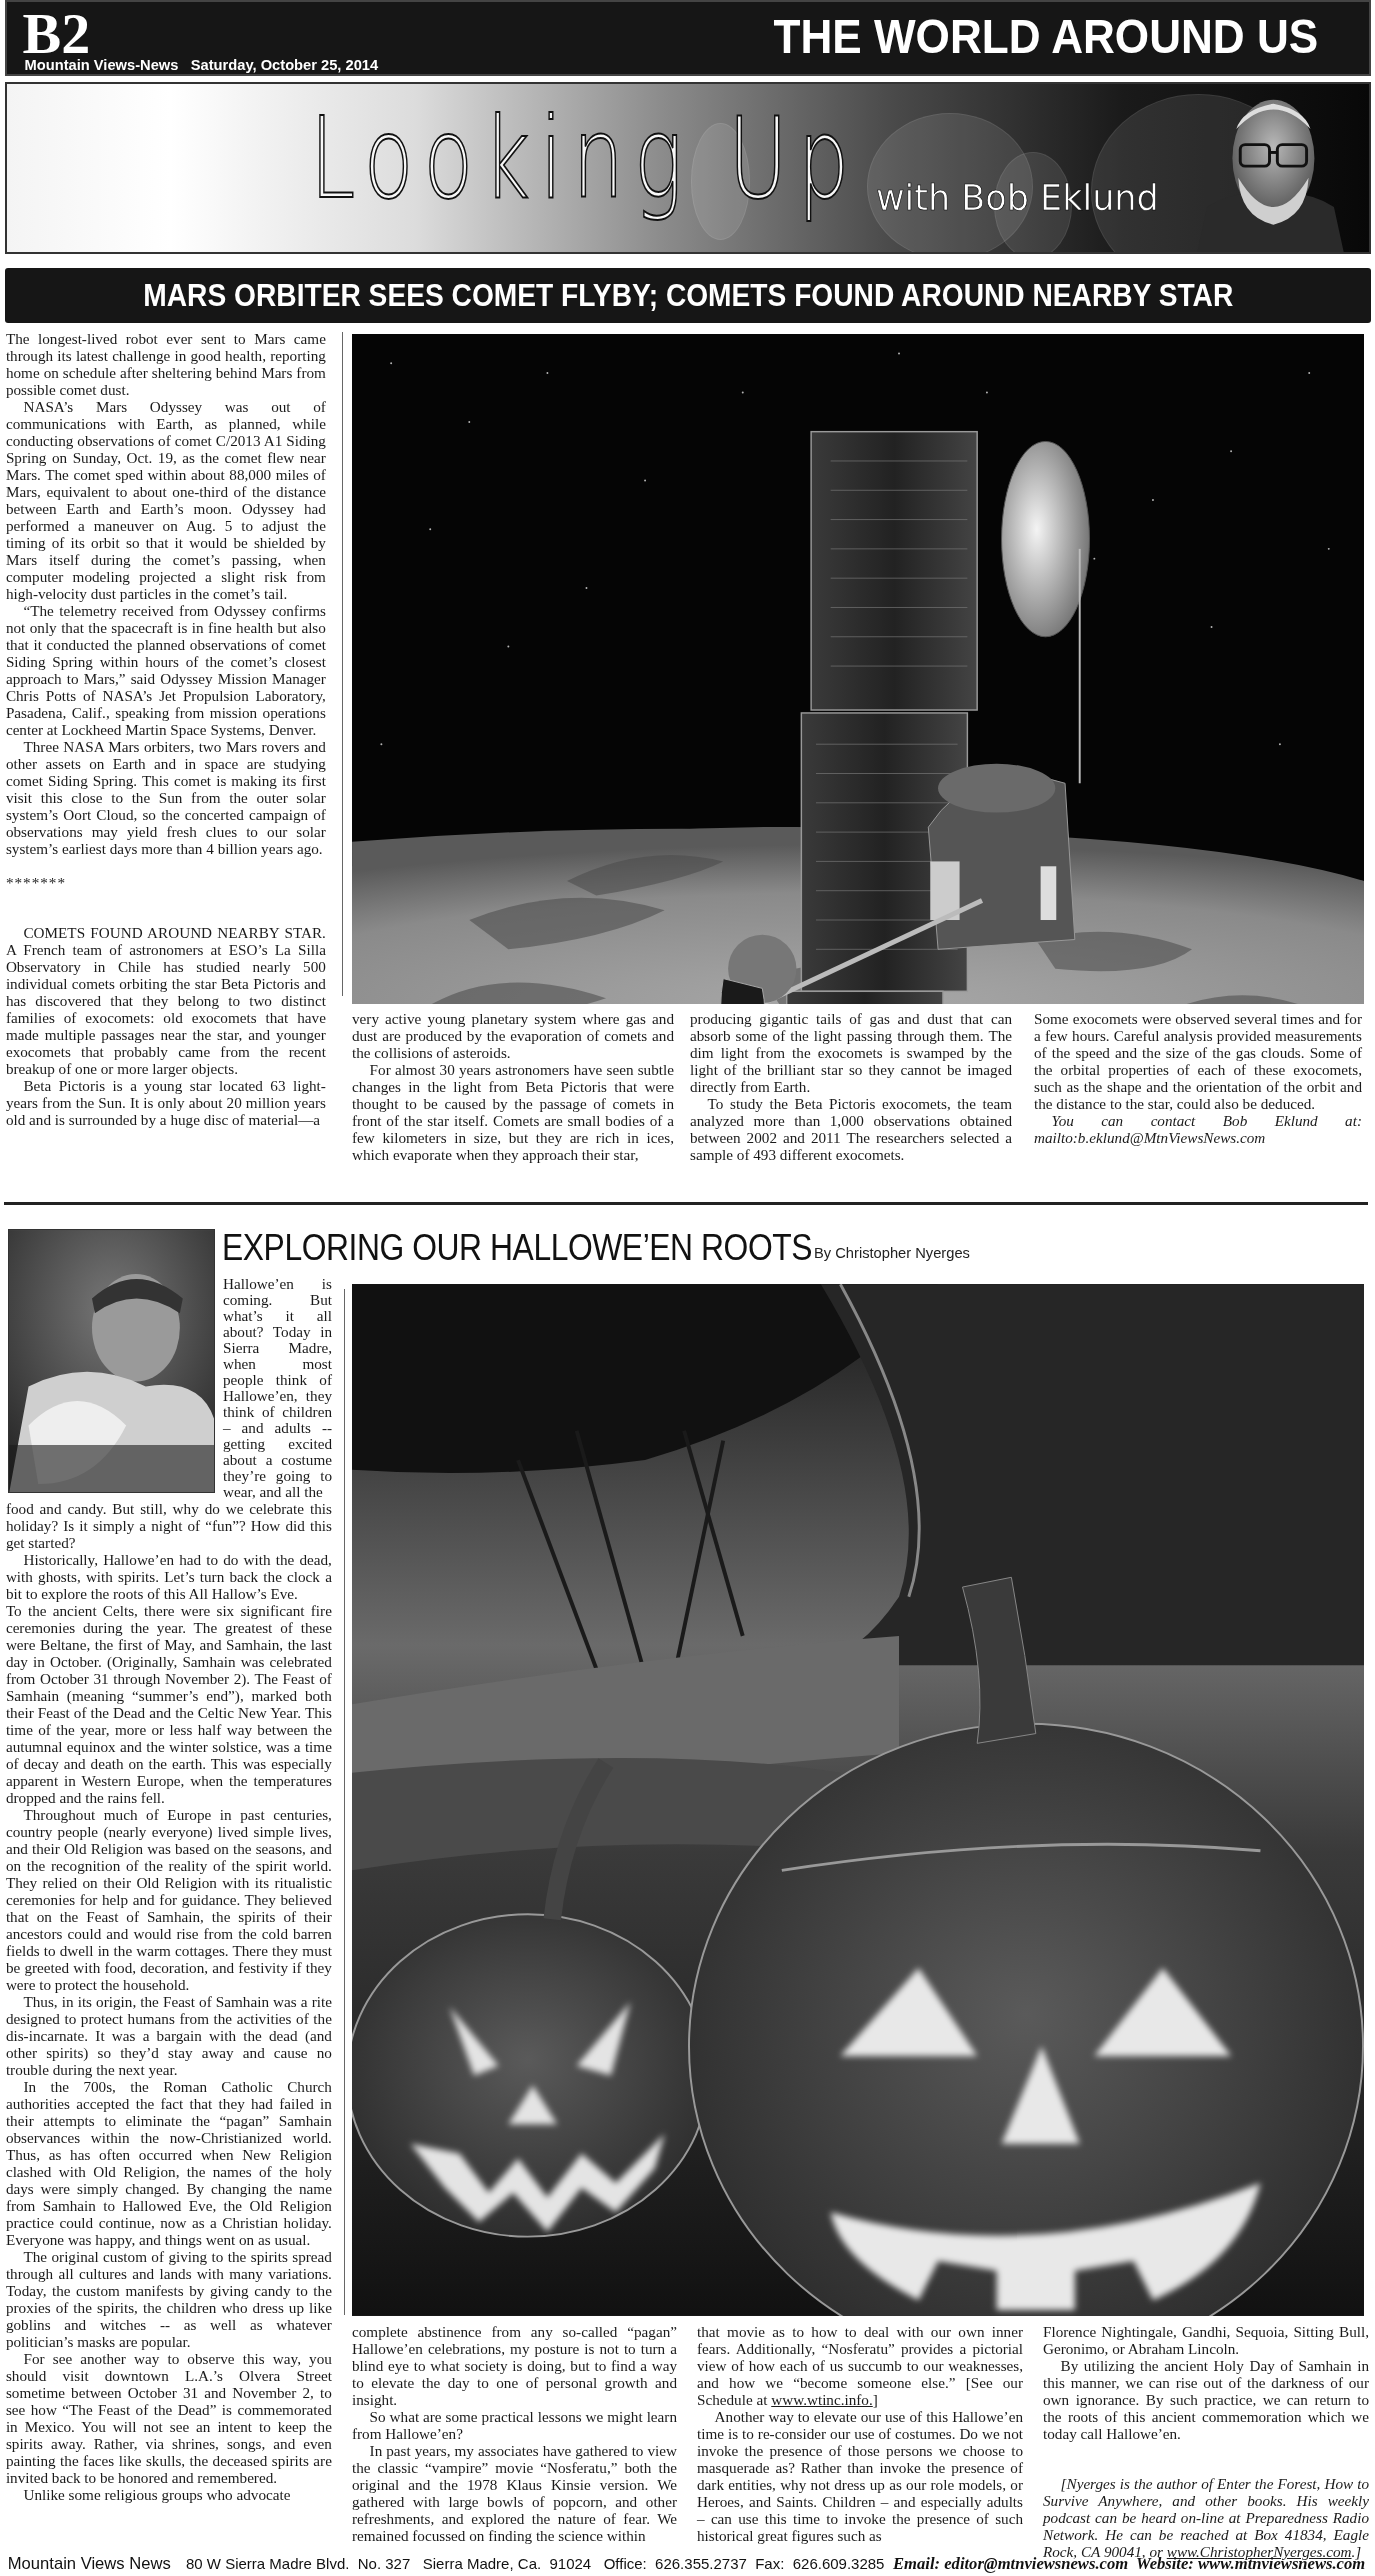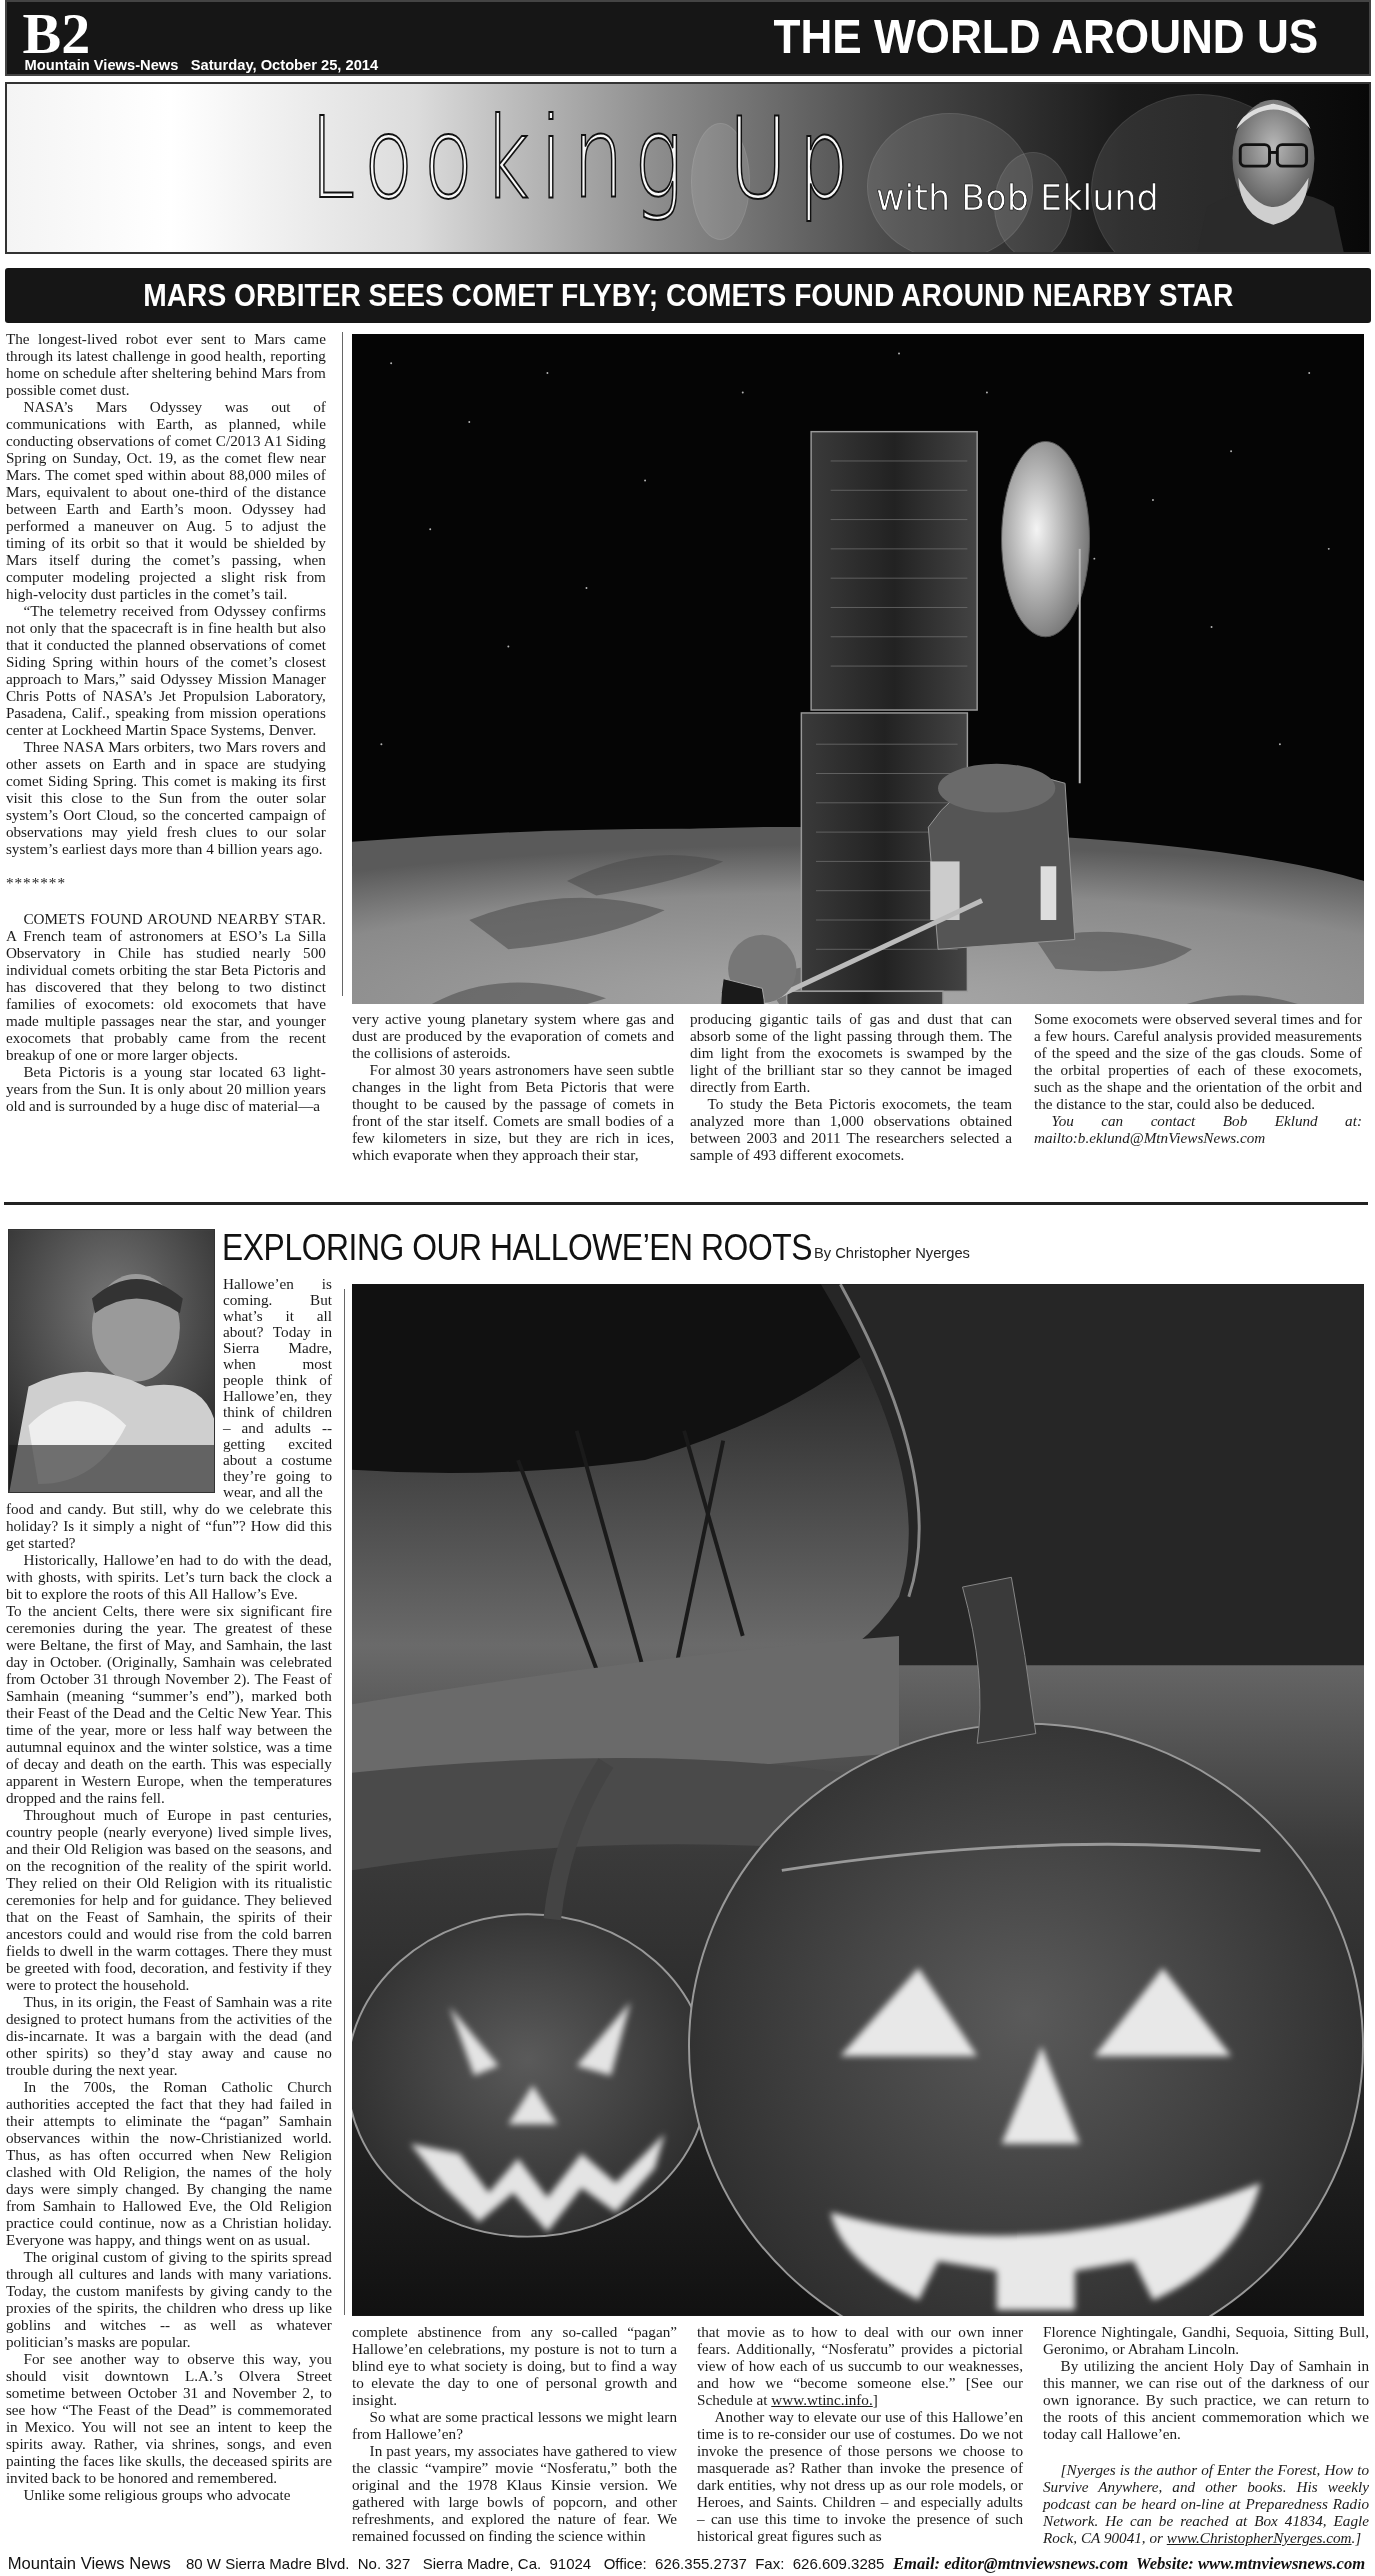--- a/index.html
+++ b/index.html
@@ -22,21 +22,21 @@
   .portrait-bob { position: absolute; right: 25.4px; top: 5.9px; width: 147px; height: 162px; }
 
   
   .headline-bar { position: absolute; left: 4.9px; top: 268px; width: 1366px; height: 55px; background: #161616; border-radius: 3px; display: flex; align-items: center; justify-content: center; }
   .headline-bar h1 { font-family: "Liberation Sans", sans-serif; font-weight: bold; font-size: 32px; color: #fff; transform: scaleX(0.88); white-space: nowrap; }
 
   
   .col { position: absolute; font-size: 15.2px; line-height: 17px; text-align: justify; hyphens: none; }
   .col p { text-indent: 17.6px; }
   .col p.noindent { text-indent: 0; }
-  .col p.gap { margin-top: 19px; }
+  .col p.gap { margin-top: 33px; }
   .col .stars { letter-spacing: 1px; text-indent: 0; margin-top: 16.6px; }
   .col p.italic { font-style: italic; }
   .colrule { position: absolute; width: 1px; background: #666; }
 
   .photo { position: absolute; overflow: hidden; }
   .hr { position: absolute; height: 2.9px; background: #222; }
 
   .article2-title { position: absolute; left: 222px; top: 1227px; font-family: "Liberation Sans", sans-serif; font-size: 37px; color: #111; transform: scaleX(0.86); transform-origin: left top; white-space: nowrap; letter-spacing: -0.5px; }
   .byline { position: absolute; left: 814px; top: 1245px; font-family: "Liberation Sans", sans-serif; font-size: 14.7px; color: #222; }
 
@@ -178,21 +178,21 @@
     <path d="M380 660 Q370 720 400 720 Q430 720 420 670 Z" fill="#1a1a1a" stroke="#aaa"></path>
   </svg>
 </div>
 
 <div class="col" style="left:352px;top:1010px;width:322px;">
   <p class="noindent">very active young planetary system where gas and dust are produced by the evaporation of comets and the collisions of asteroids.</p>
   <p>For almost 30 years astronomers have seen subtle changes in the light from Beta Pictoris that were thought to be caused by the passage of comets in front of the star itself. Comets are small bodies of a few kilometers in size, but they are rich in ices, which evaporate when they approach their star,</p>
 </div>
 <div class="col" style="left:690px;top:1010px;width:322px;">
   <p class="noindent">producing gigantic tails of gas and dust that can absorb some of the light passing through them. The dim light from the exocomets is swamped by the light of the brilliant star so they cannot be imaged directly from Earth.</p>
-  <p>To study the Beta Pictoris exocomets, the team analyzed more than 1,000 observations obtained between 2003 and 2011 The researchers selected a sample of 493 different exocomets.</p>
+  <p>To study the Beta Pictoris exocomets, the team analyzed more than 1,000 observations obtained between 2002 and 2011 The researchers selected a sample of 493 different exocomets.</p>
 </div>
 <div class="col" style="left:1034px;top:1010px;width:328px;">
   <p class="noindent">Some exocomets were observed several times and for a few hours. Careful analysis provided measurements of the speed and the size of the gas clouds. Some of the orbital properties of each of these exocomets, such as the shape and the orientation of the orbit and the distance to the star, could also be deduced.</p>
   <p class="italic">You can contact Bob Eklund at: mailto:b.eklund@MtnViewsNews.com</p>
 </div>
 
 <div class="hr" style="left:3.9px;top:1202px;width:1364px;"></div>
 
 <div class="photo" style="left:7.8px;top:1229px;width:207px;height:264px;background:#4a4a4a;border:1px solid #333;">
   <svg width="207" height="264" viewBox="0 0 212 270">

